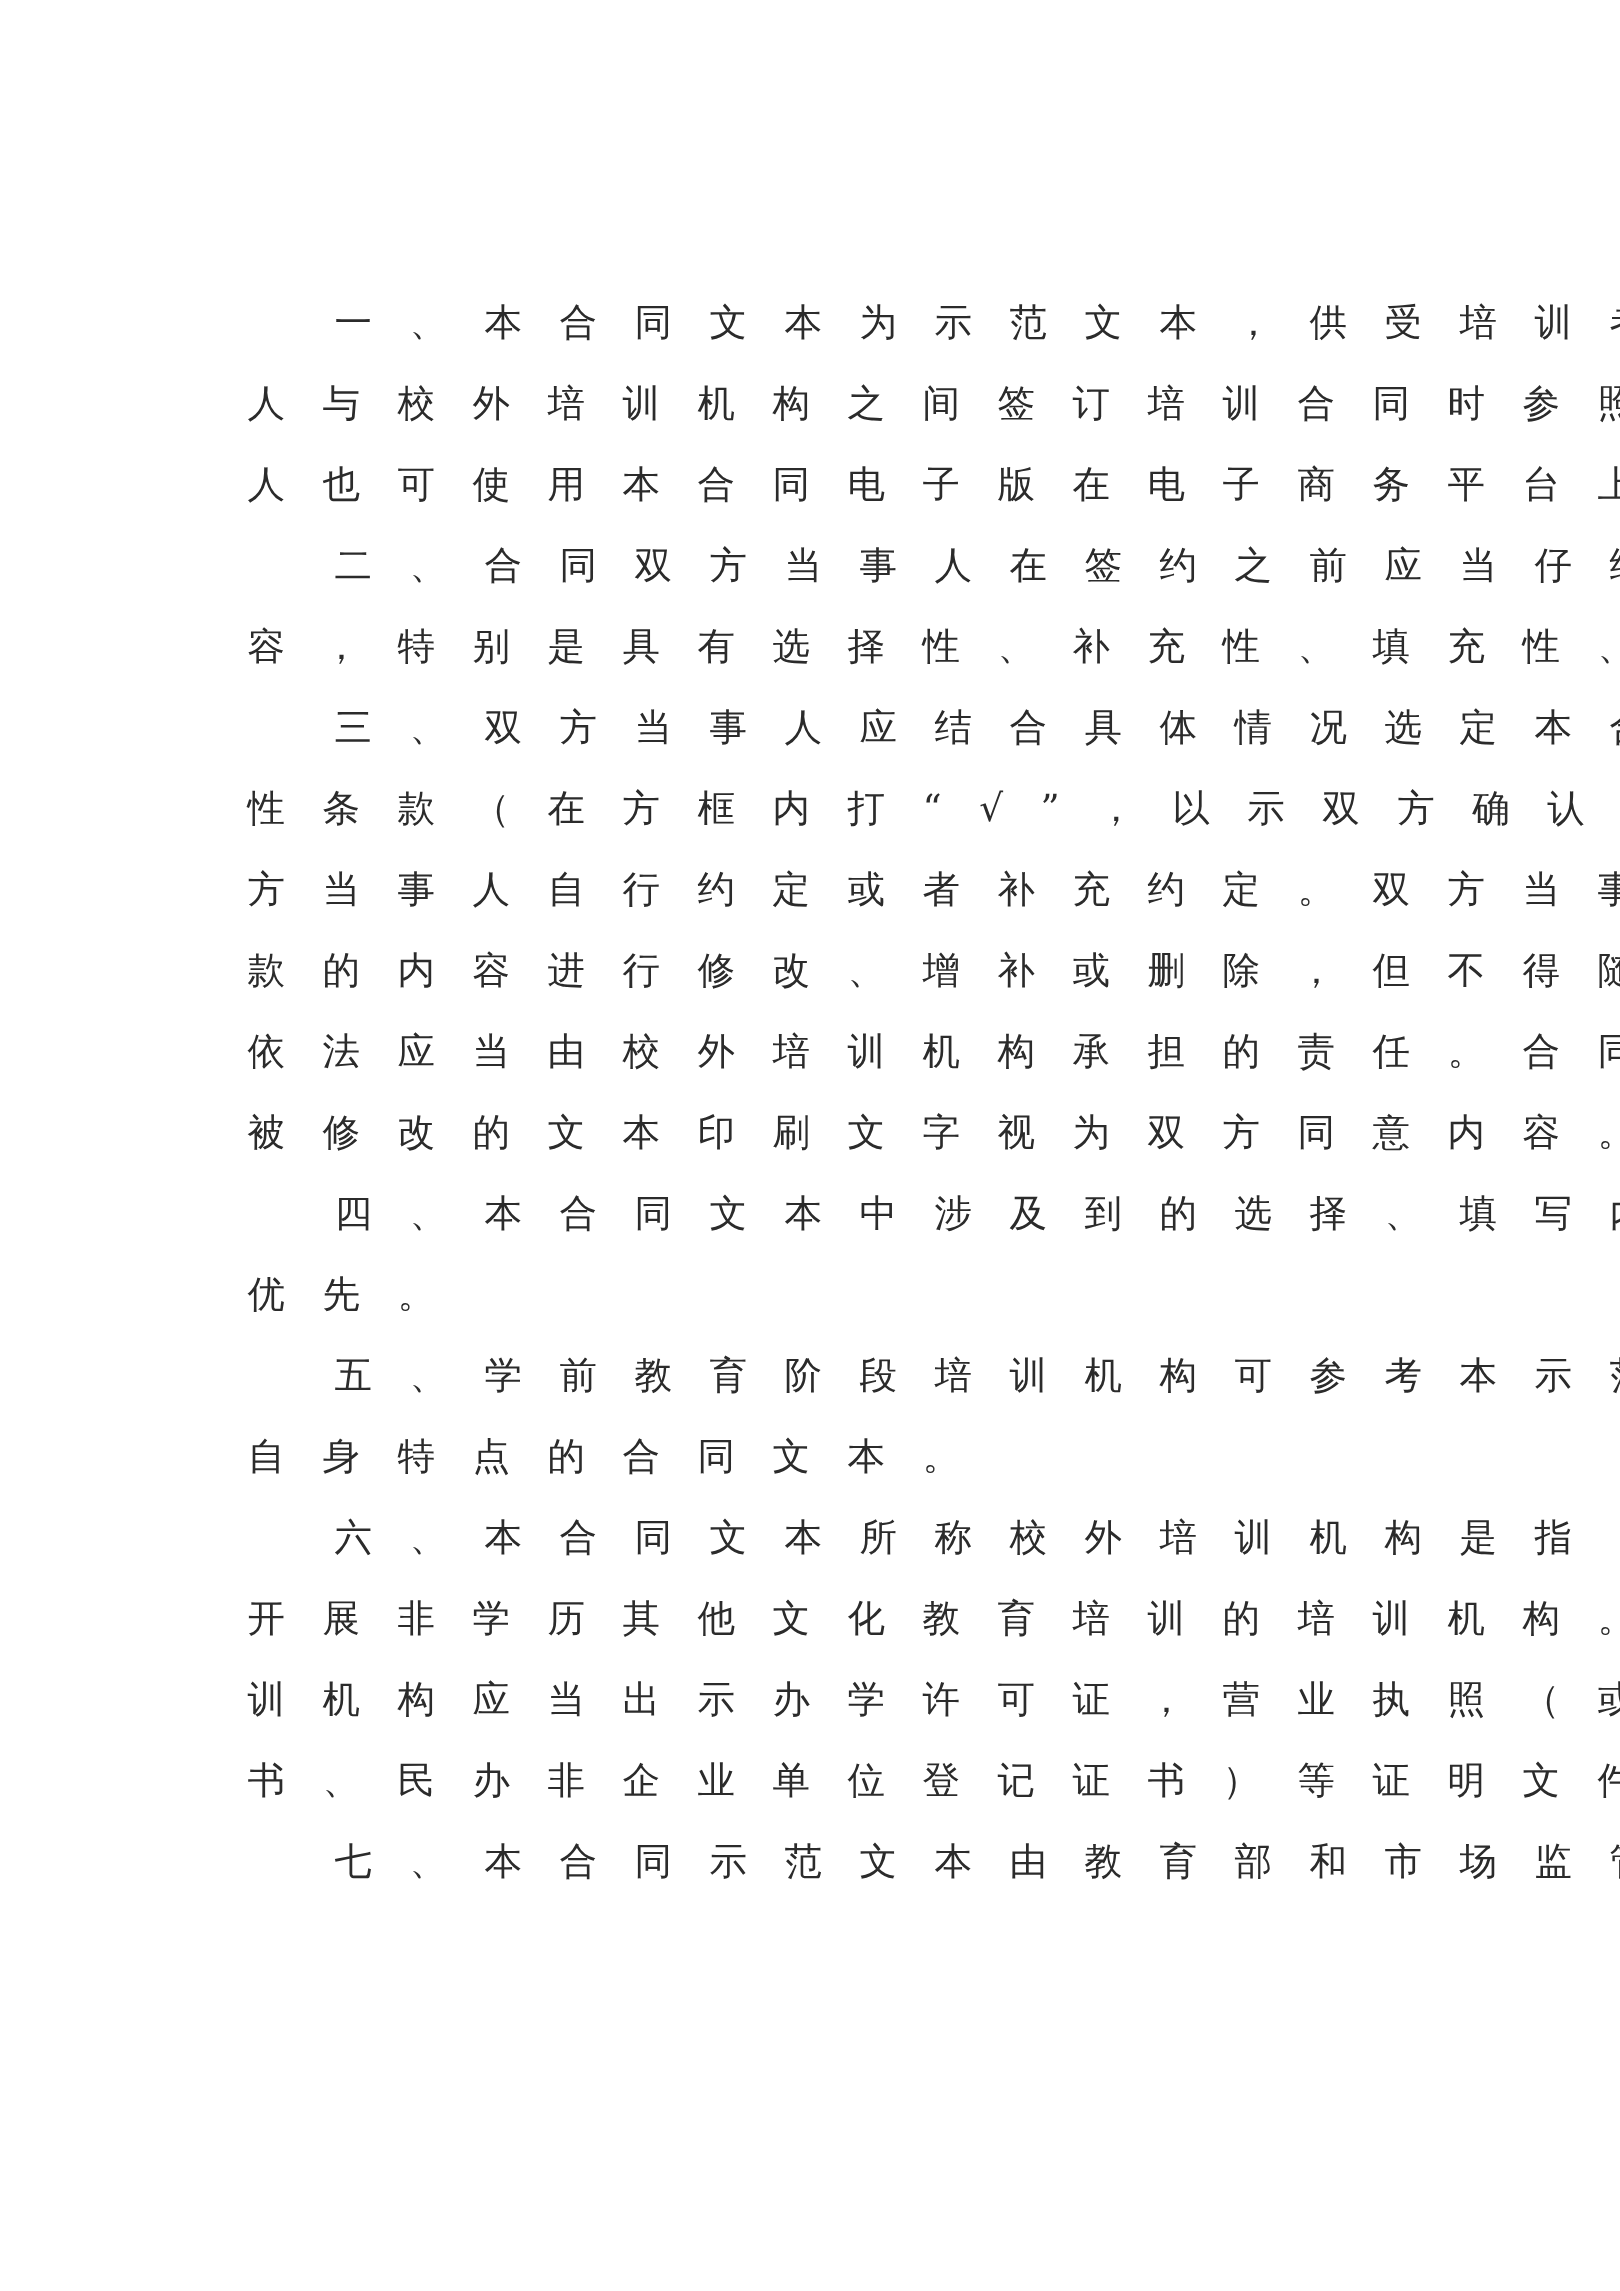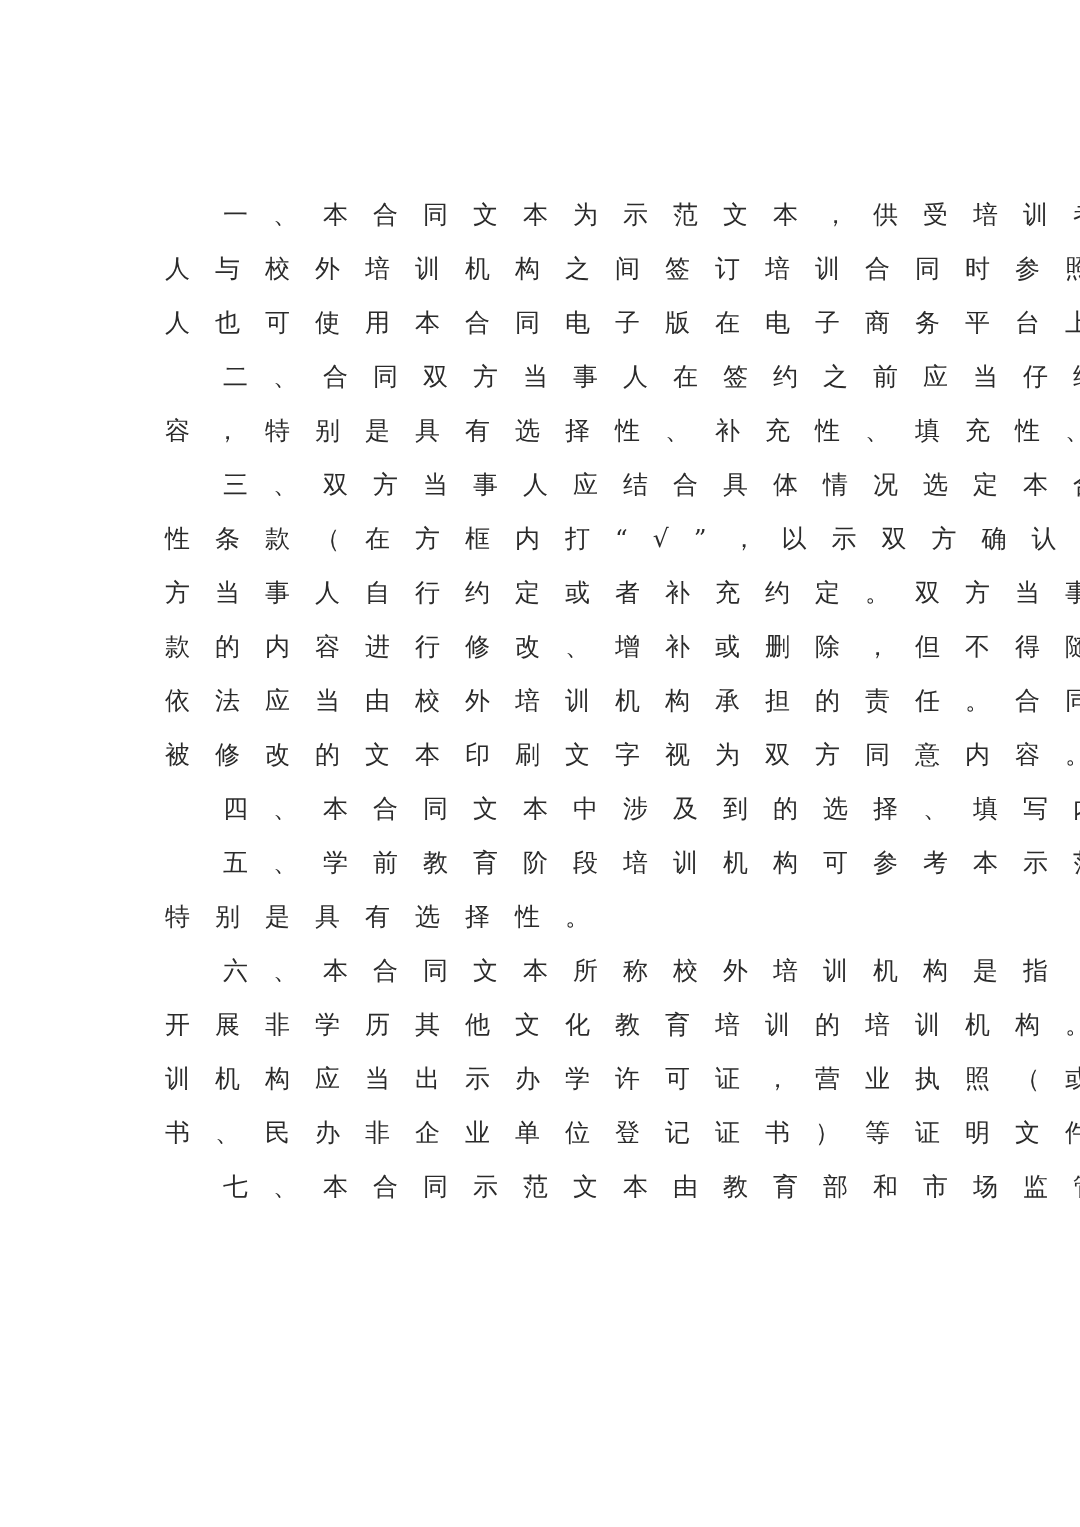--- a/index.html
+++ b/index.html
@@ -64,25 +64,26 @@
       <div class="line indent">三、双方当事人应结合具体情况选定本合同文本的选择</div>
       <div class="line">性条款（在方框内打“√”，以示双方确认），空白行供双</div>
       <div class="line">方当事人自行约定或者补充约定。双方当事人可以对文本条</div>
       <div class="line">款的内容进行修改、增补或删除，但不得随意减轻或者免除</div>
       <div class="line">依法应当由校外培训机构承担的责任。合同签订生效后，未</div>
       <div class="line">被修改的文本印刷文字视为双方同意内容。</div>
     </div>
 
     <div class="paragraph">
       <div class="line indent">四、本合同文本中涉及到的选择、填写内容以手写项为</div>
+      <div class="line">优先。</div>
     </div>
 
     <div class="paragraph">
       <div class="line indent">五、学前教育阶段培训机构可参考本示范文本制定符合</div>
-      <div class="line">特别是具有选择性。</div>
+      <div class="line">自身特点的合同文本。</div>
     </div>
 
     <div class="paragraph">
       <div class="line indent">六、本合同文本所称校外培训机构是指，面向中小学生</div>
       <div class="line">开展非学历其他文化教育培训的培训机构。合同签订前，培</div>
       <div class="line">训机构应当出示办学许可证，营业执照（或事业单位法人证</div>
       <div class="line">书、民办非企业单位登记证书）等证明文件。</div>
     </div>
 
     <div class="paragraph">

